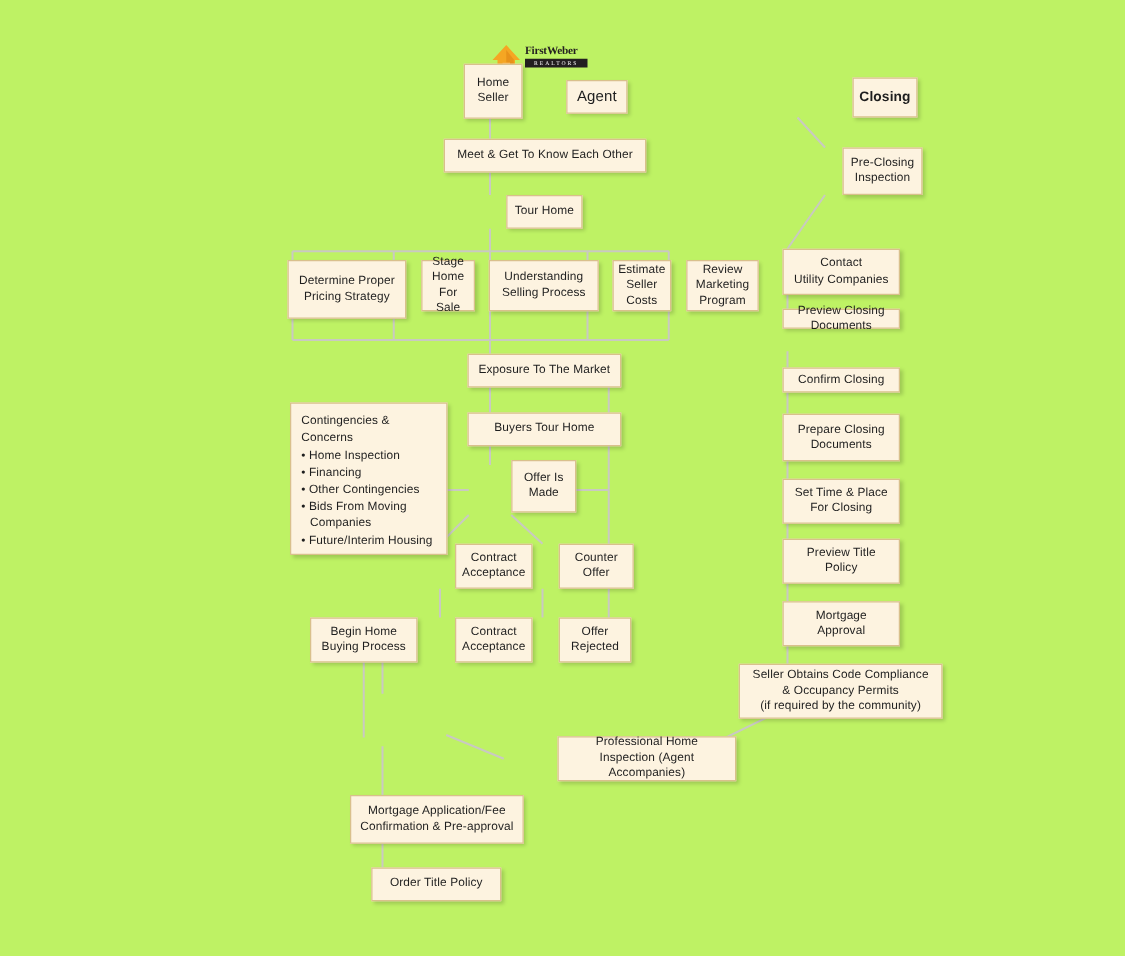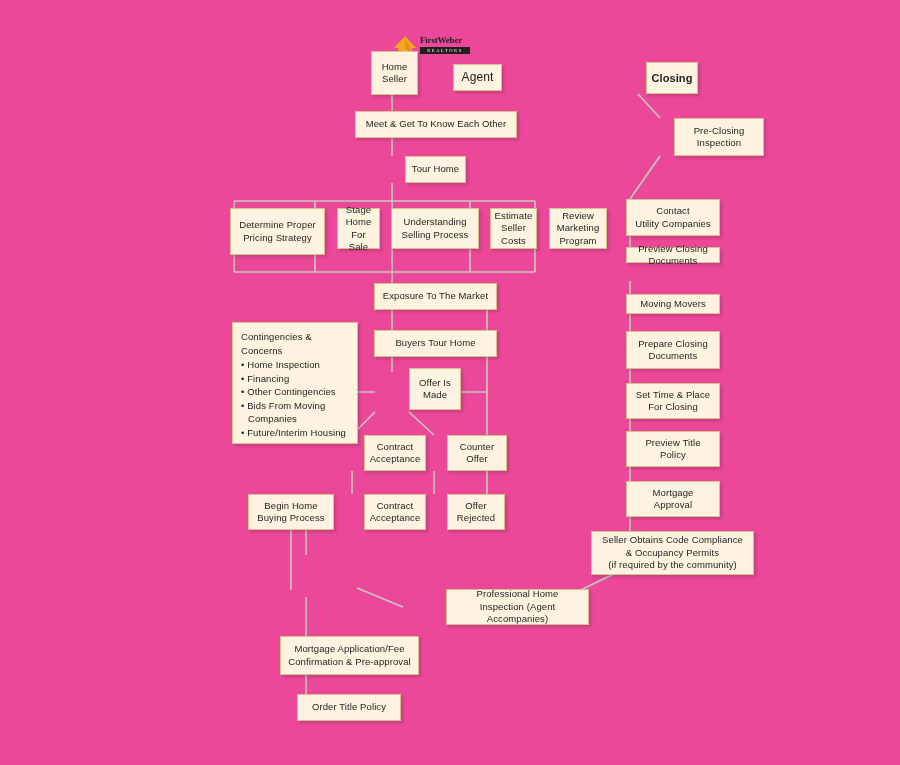--- a/index.html
+++ b/index.html
@@ -4,21 +4,21 @@
 <style>
   html, body {
     margin: 0;
     padding: 0;
     background: #ffffff;
   }
   #canvas {
     position: relative;
     width: 900px;
     height: 765px;
-    background: #ec4899;
+    background: #bef264;
     font-family: "Liberation Sans", sans-serif;
     overflow: hidden;
   }
   #edges {
     position: absolute;
     left: 0;
     top: 0;
     width: 900px;
     height: 765px;
     pointer-events: none;
@@ -227,29 +227,29 @@
 
   <div class="node" style="left:205px;top:494px;width:86px;height:36px;">Begin Home<br>Buying Process</div>
 
 
   <div class="node" style="left:403px;top:589px;width:143px;height:36px;">Professional Home<br>Inspection (Agent Accompanies)</div>
 
   <div class="node" style="left:237px;top:636px;width:139px;height:39px;">Mortgage Application/Fee<br>Confirmation &amp; Pre-approval</div>
 
   <div class="node" style="left:254px;top:694px;width:104px;height:27px;">Order Title Policy</div>
 
-  <div class="node bold" style="left:603px;top:62px;width:52px;height:32px;">Closing</div>
-
-  <div class="node" style="left:631px;top:118px;width:90px;height:38px;">Pre-Closing<br>Inspection</div>
+  <div class="node bold" style="left:639px;top:62px;width:52px;height:32px;">Closing</div>
+
+  <div class="node" style="left:631px;top:118px;width:64px;height:38px;">Pre-Closing<br>Inspection</div>
 
   <div class="node" style="left:583px;top:199px;width:94px;height:37px;">Contact<br>Utility Companies</div>
 
   <div class="node" style="left:583px;top:247px;width:94px;height:16px;">Preview Closing<br>Documents</div>
 
-  <div class="node" style="left:583px;top:294px;width:94px;height:20px;">Moving Movers</div>
+  <div class="node" style="left:583px;top:294px;width:94px;height:20px;">Confirm Closing</div>
 
   <div class="node" style="left:583px;top:331px;width:94px;height:38px;">Prepare Closing<br>Documents</div>
 
   <div class="node" style="left:583px;top:383px;width:94px;height:36px;">Set Time &amp; Place<br>For Closing</div>
 
   <div class="node" style="left:583px;top:431px;width:94px;height:36px;">Preview Title<br>Policy</div>
 
   <div class="node" style="left:583px;top:481px;width:94px;height:36px;">Mortgage<br>Approval</div>
 
   <div class="node" style="left:548px;top:531px;width:163px;height:44px;">Seller Obtains Code Compliance<br>&amp; Occupancy Permits<br>(if required by the community)</div>

